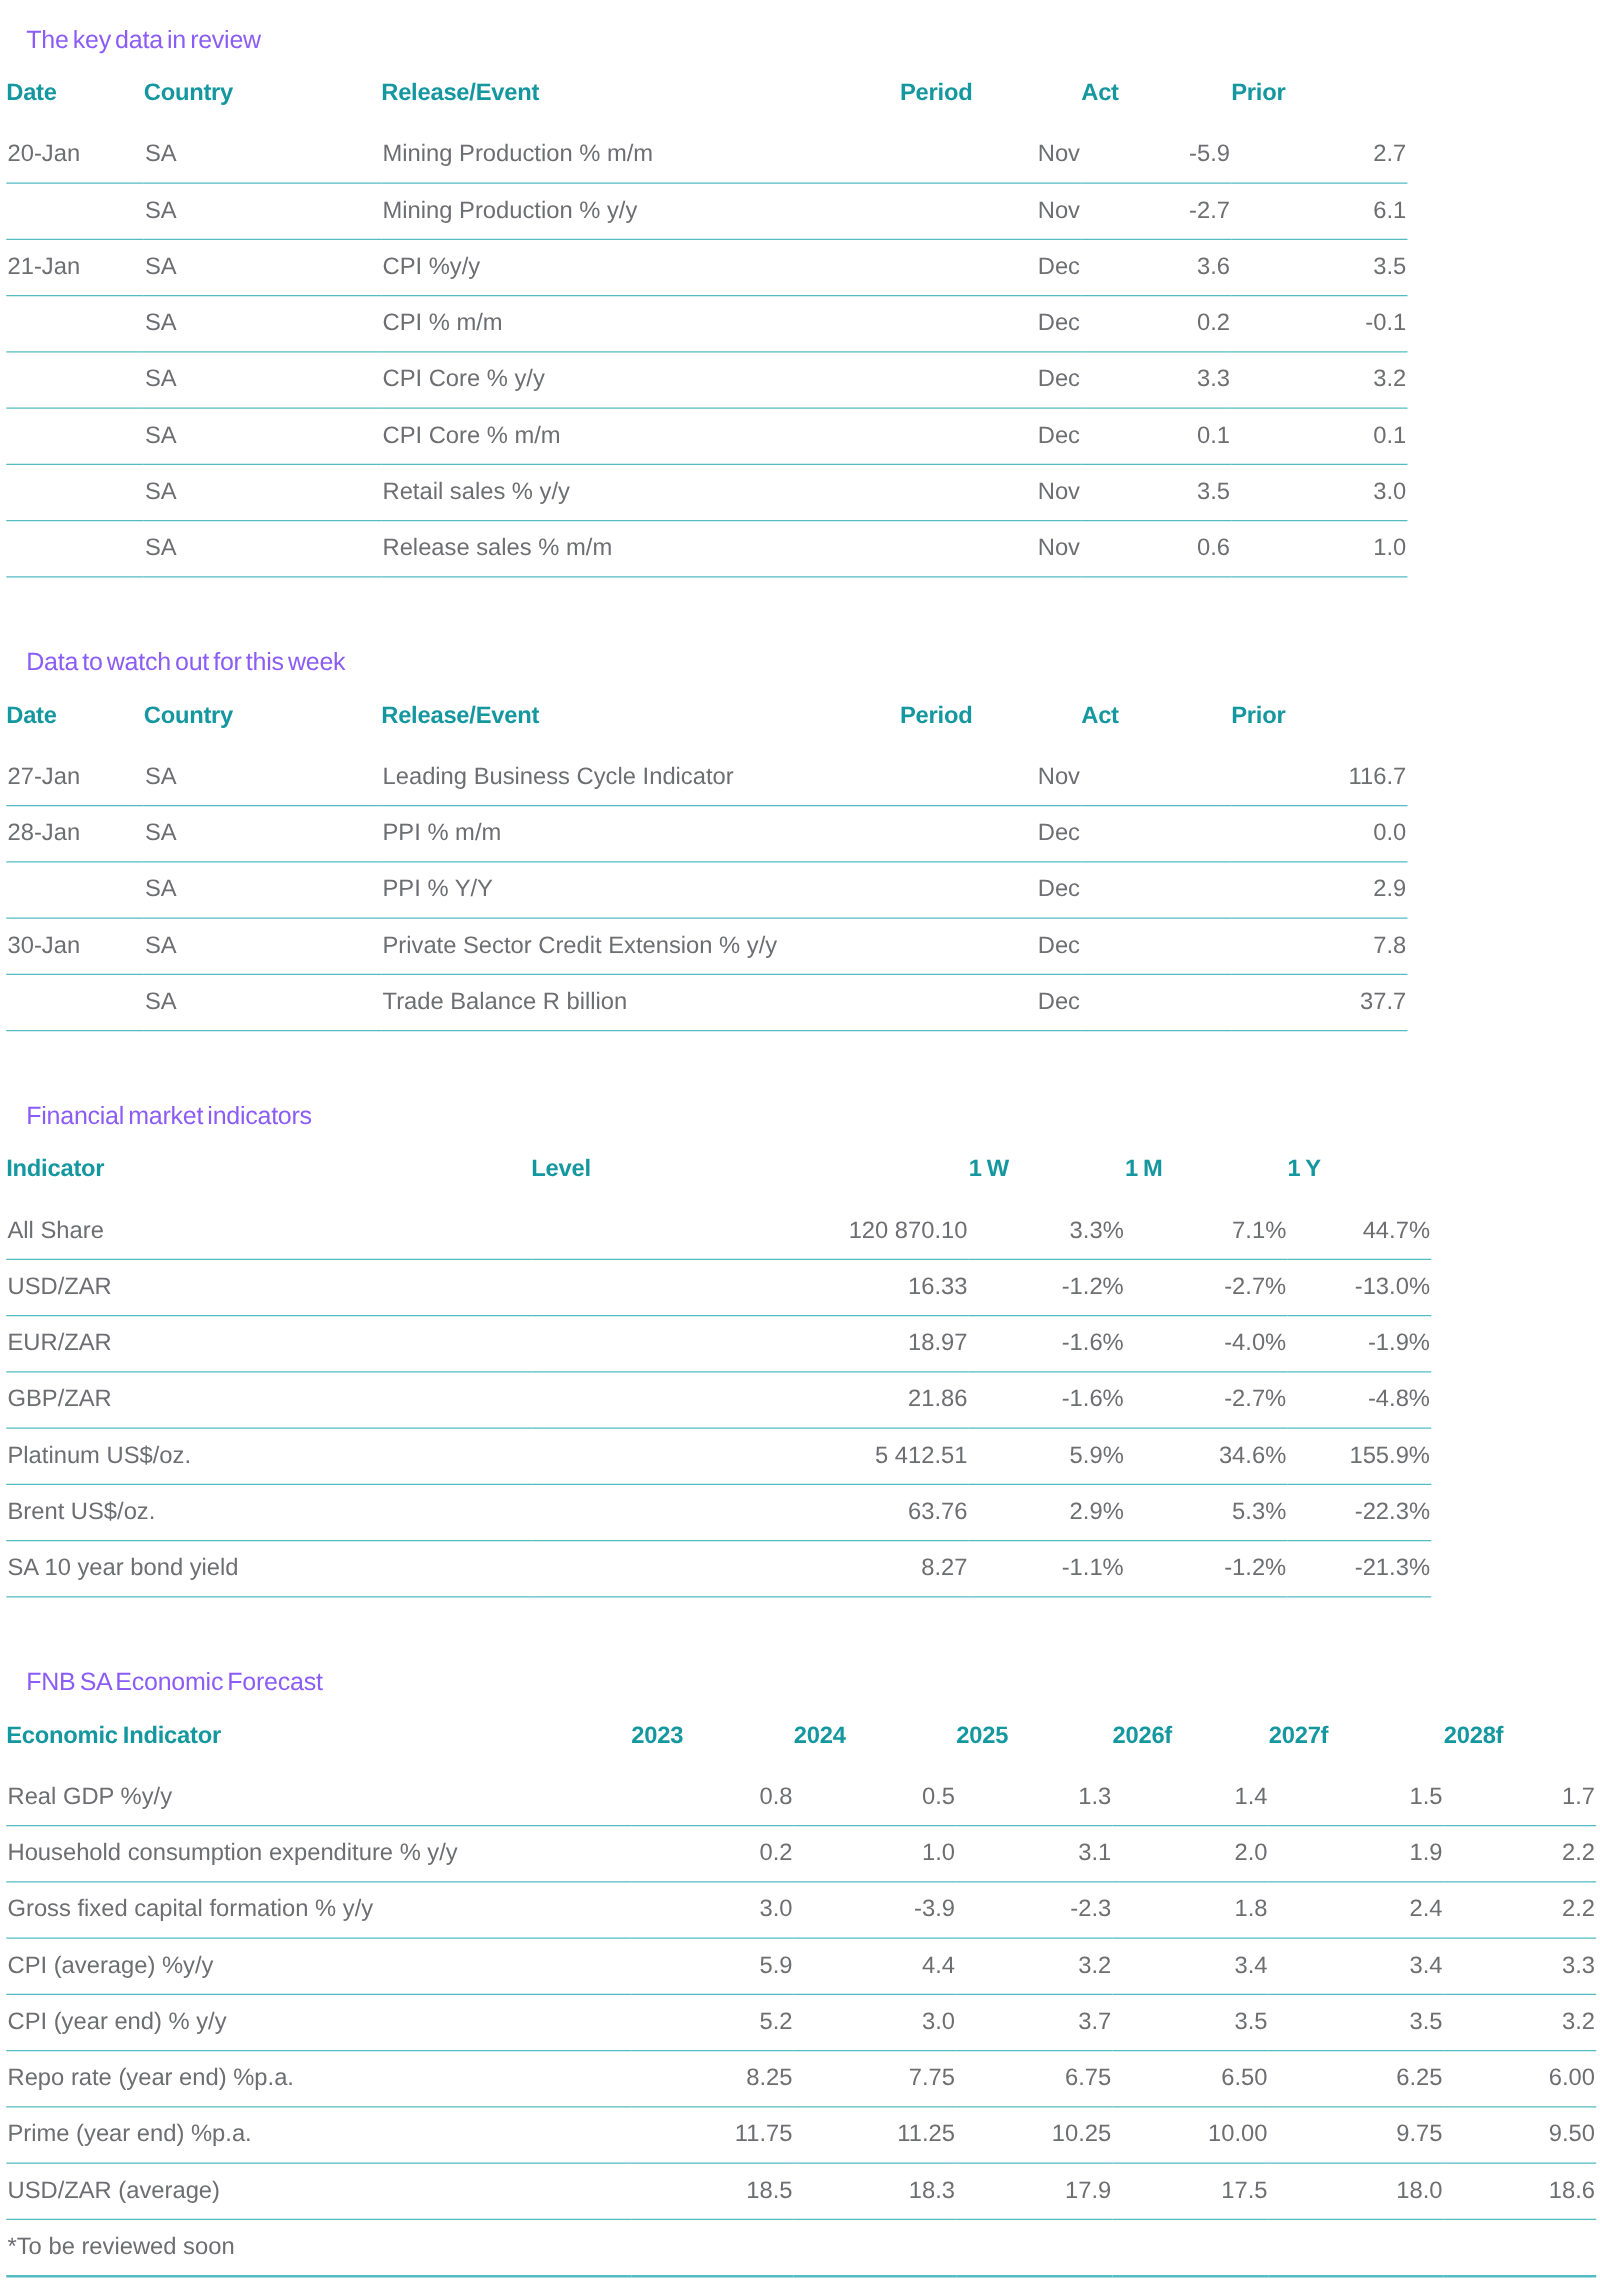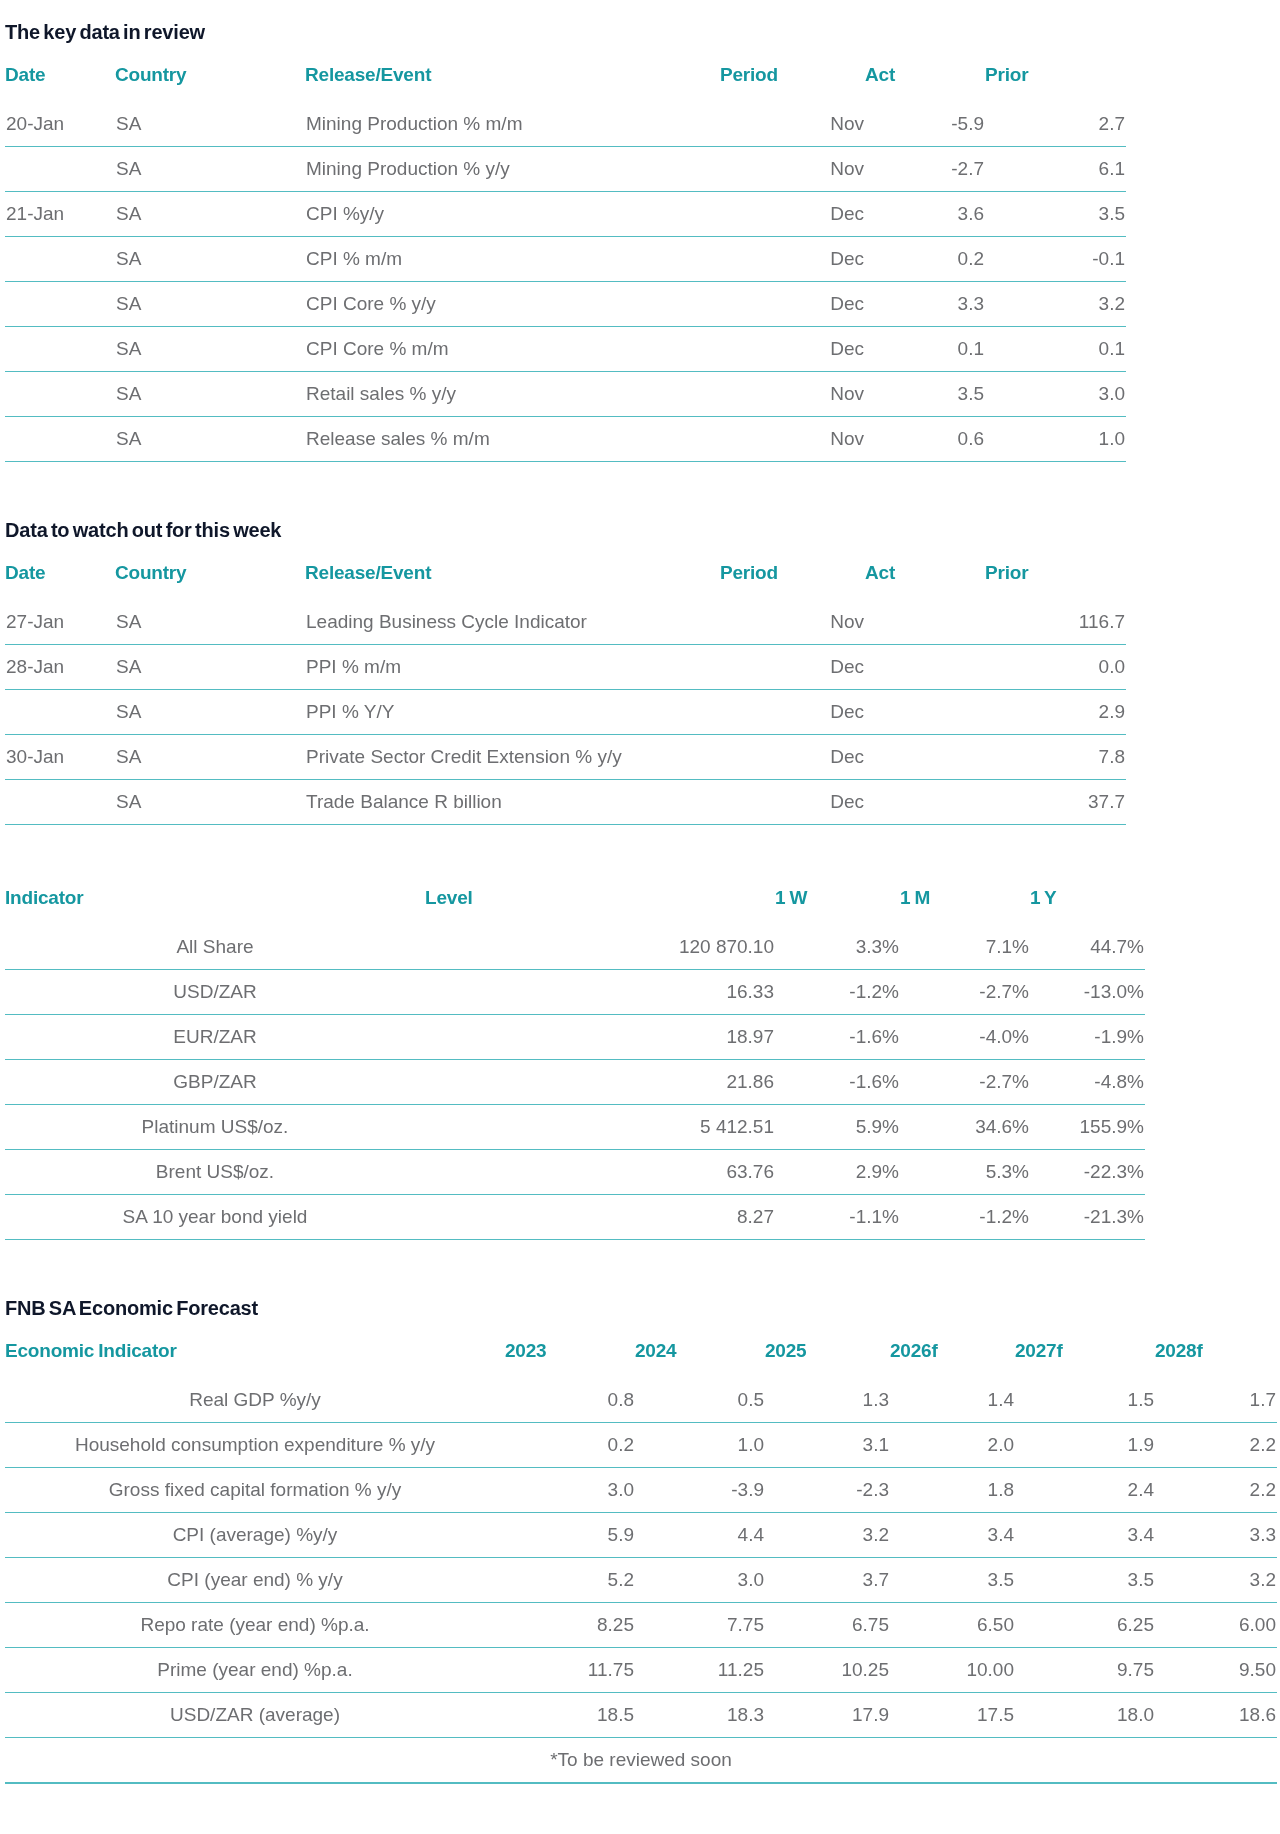--- a/index.html
+++ b/index.html
@@ -4,34 +4,34 @@
 <style>
   html,body{margin:0;padding:0;background:#ffffff;}
   body{font-family:"Liberation Sans","DejaVu Sans",sans-serif;}
   .page{
     width:1280px;min-height:1834px;box-sizing:border-box;
     padding:20px 0 24px 5px;background:#fff;overflow:hidden;
   }
   section{margin:0;}
   .section-gap{margin-top:56px;}
   h2.sec-title{
-    margin:0 0 14px 0;font-size:20px;line-height:24px;font-weight:bold;
-    color:#0f172a;letter-spacing:-0.2px;word-spacing:-2px;
+    margin:0 0 14px 16px;font-size:20px;line-height:24px;font-weight:normal;
+    color:#8b5cf6;letter-spacing:-0.2px;word-spacing:-2px;
   }
   table{border-collapse:collapse;table-layout:fixed;}
   thead th{
     font-size:19px;font-weight:bold;color:#1597A0;text-align:left;
     padding:6px 0 16px 0;letter-spacing:-0.2px;word-spacing:-1px;white-space:nowrap;
   }
   thead th:first-child{text-align:left;}
   tbody td{
     height:42px;font-size:19px;color:#6D6E71;text-align:right;
     border-bottom:1.5px solid #53BCC2;white-space:nowrap;overflow:hidden;
   }
-  tbody td:first-child{text-align:center;}
+  tbody td:first-child{text-align:left;}
   
   .t-events thead th:nth-child(-n+3){text-align:left;}
   .t-events tbody td:nth-child(-n+3){text-align:left;}
   .t-events{width:1121px;}
   .t-fin{width:1140px;}
   .t-forecast{width:1272px;}
   td.footnote{border-bottom:2.5px solid #53BCC2;}
 </style>
 </head>
 <body>
@@ -188,20 +188,21 @@
             <td>Trade Balance R billion</td>
             <td>Dec</td>
             <td></td>
             <td>37.7</td>
           </tr>
         </tbody>
     </table>
   </section>
 
   <section class="section-gap">
+    <h2 class="sec-title">Financial market indicators</h2>
     <table class="t-fin">
       <colgroup>
         <col style="width:420px">
           <col style="width:350px">
           <col style="width:125px">
         <col style="width:130px">
           <col style="width:115px">
       </colgroup>
       <thead>
         <tr>

